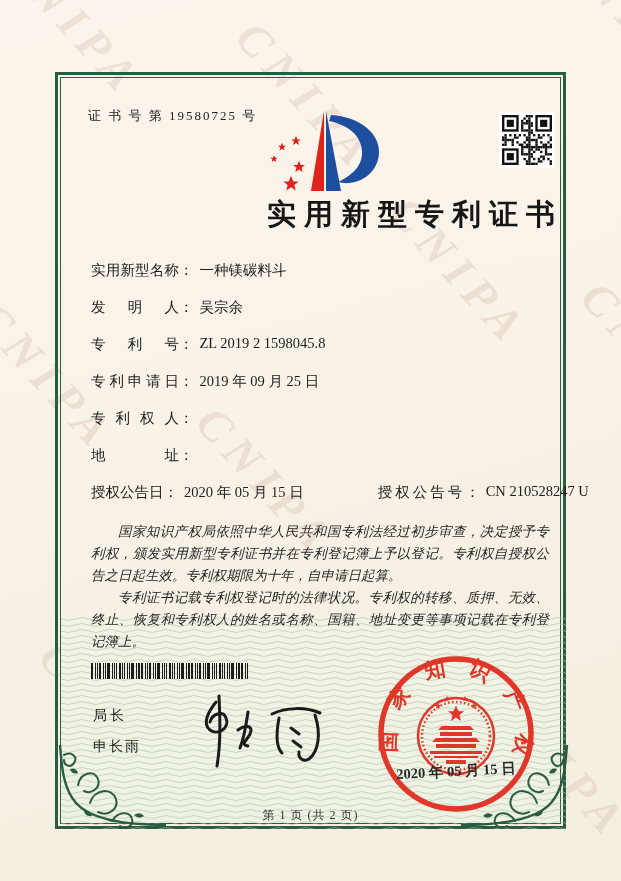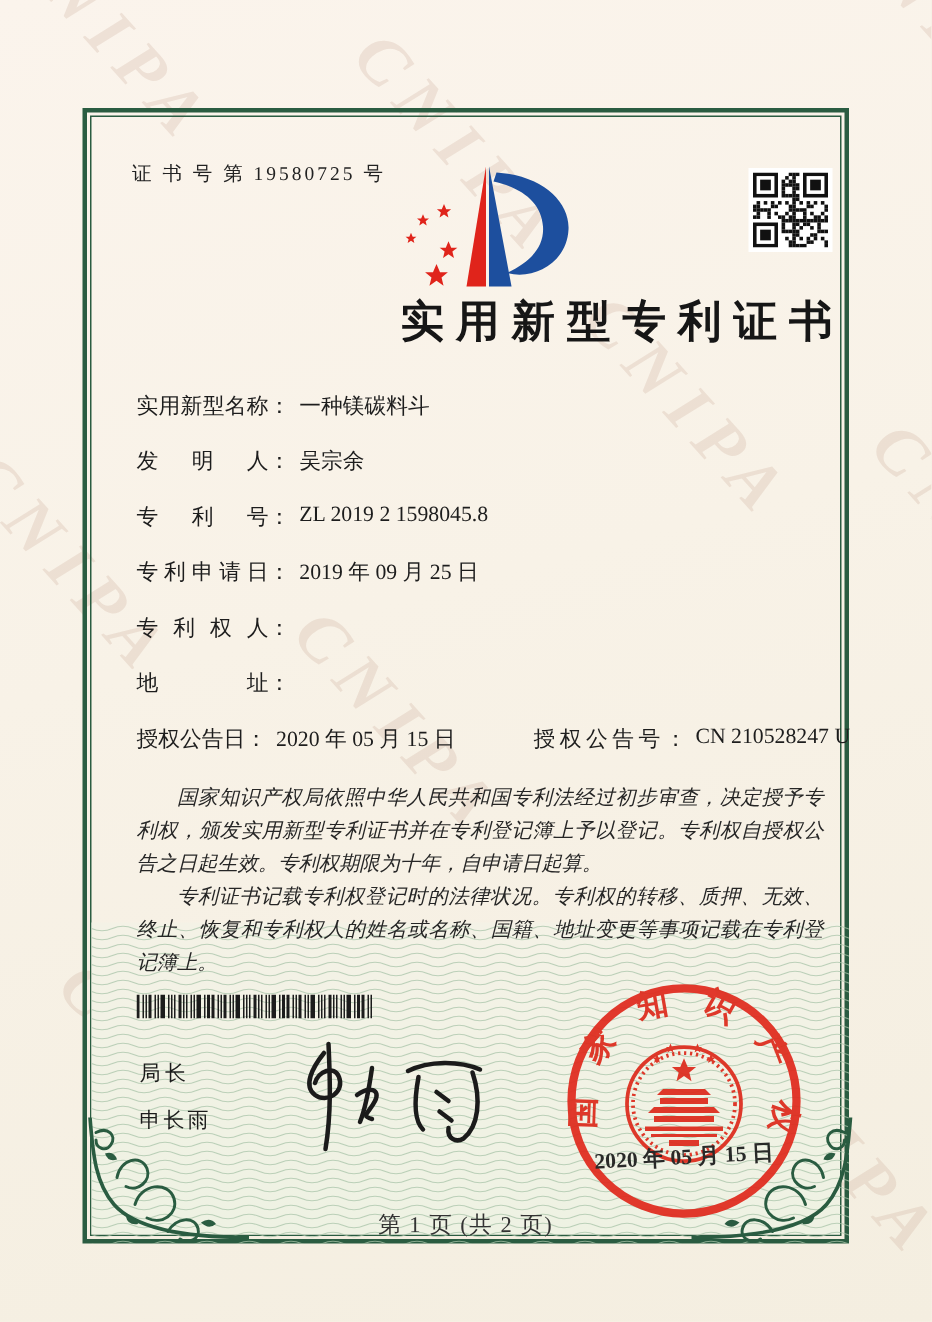--- a/index.html
+++ b/index.html
@@ -14,32 +14,32 @@
   .frame-inner{position:absolute;inset:2px;border:1px solid #2a5c41;pointer-events:none}
   .cert-no{position:absolute;left:30px;top:32px;font-size:13px;letter-spacing:2px;color:#222}
   .logo{position:absolute;left:200px;top:30px}
   .qr-wrap{position:absolute;left:441px;top:37px;background:#fff;padding:3px;line-height:0}
   .title{position:absolute;top:120px;width:100%;text-align:right;font-size:29px;
          font-weight:bold;letter-spacing:8px;color:#161616}
   .fields{position:absolute;left:33px;top:186px;width:462px}
   .frow{height:37px;display:flex;align-items:flex-start;font-size:14.5px;color:#1d1d1d;white-space:nowrap}
   .lbl{display:inline-block;width:88px;text-align:justify;text-align-last:justify;text-justify:inter-character}
   .colon{margin-right:6px}
-  .lbl2{letter-spacing:3px;margin-left:52px}
+  .lbl2{letter-spacing:3px;margin-left:74px}
   .paras{position:absolute;left:33px;top:446px;width:458px;font-size:13.5px;line-height:22px;
          color:#262626;font-style:italic;text-align:justify}
   .paras p{text-indent:2em}
   .band{position:absolute;left:3px;right:3px;top:540px;bottom:3px;
         background:linear-gradient(#f4f2e6,#eef2e3);line-height:0}
   .barcode{position:absolute;left:33px;top:588px}
   .director-role{position:absolute;left:35px;top:632px;font-size:14px;letter-spacing:3px;color:#1b1b1b}
   .director-name{position:absolute;left:35px;top:663px;font-size:14px;letter-spacing:2px;color:#1b1b1b}
   .sig{position:absolute;left:128px;top:615px}
   .seal{position:absolute;left:316px;top:577px;opacity:.93}
-  .page-info{position:absolute;top:732px;width:100%;text-align:center;font-size:15px;
+  .page-info{position:absolute;top:732px;width:100%;text-align:center;font-size:12px;
              letter-spacing:1px;color:#333}
   .flourish{position:absolute;top:670px}
   .fl-left{left:-4px}
   .fl-right{left:403px}
   .note{position:absolute;left:50%;transform:translateX(-50%);top:833px;z-index:2;
         background:#fdfdf8;padding:5px 26px;font-size:14px;letter-spacing:3px;color:#1f1f1f;white-space:nowrap}
 </style>
 </head>
 <body>
 

